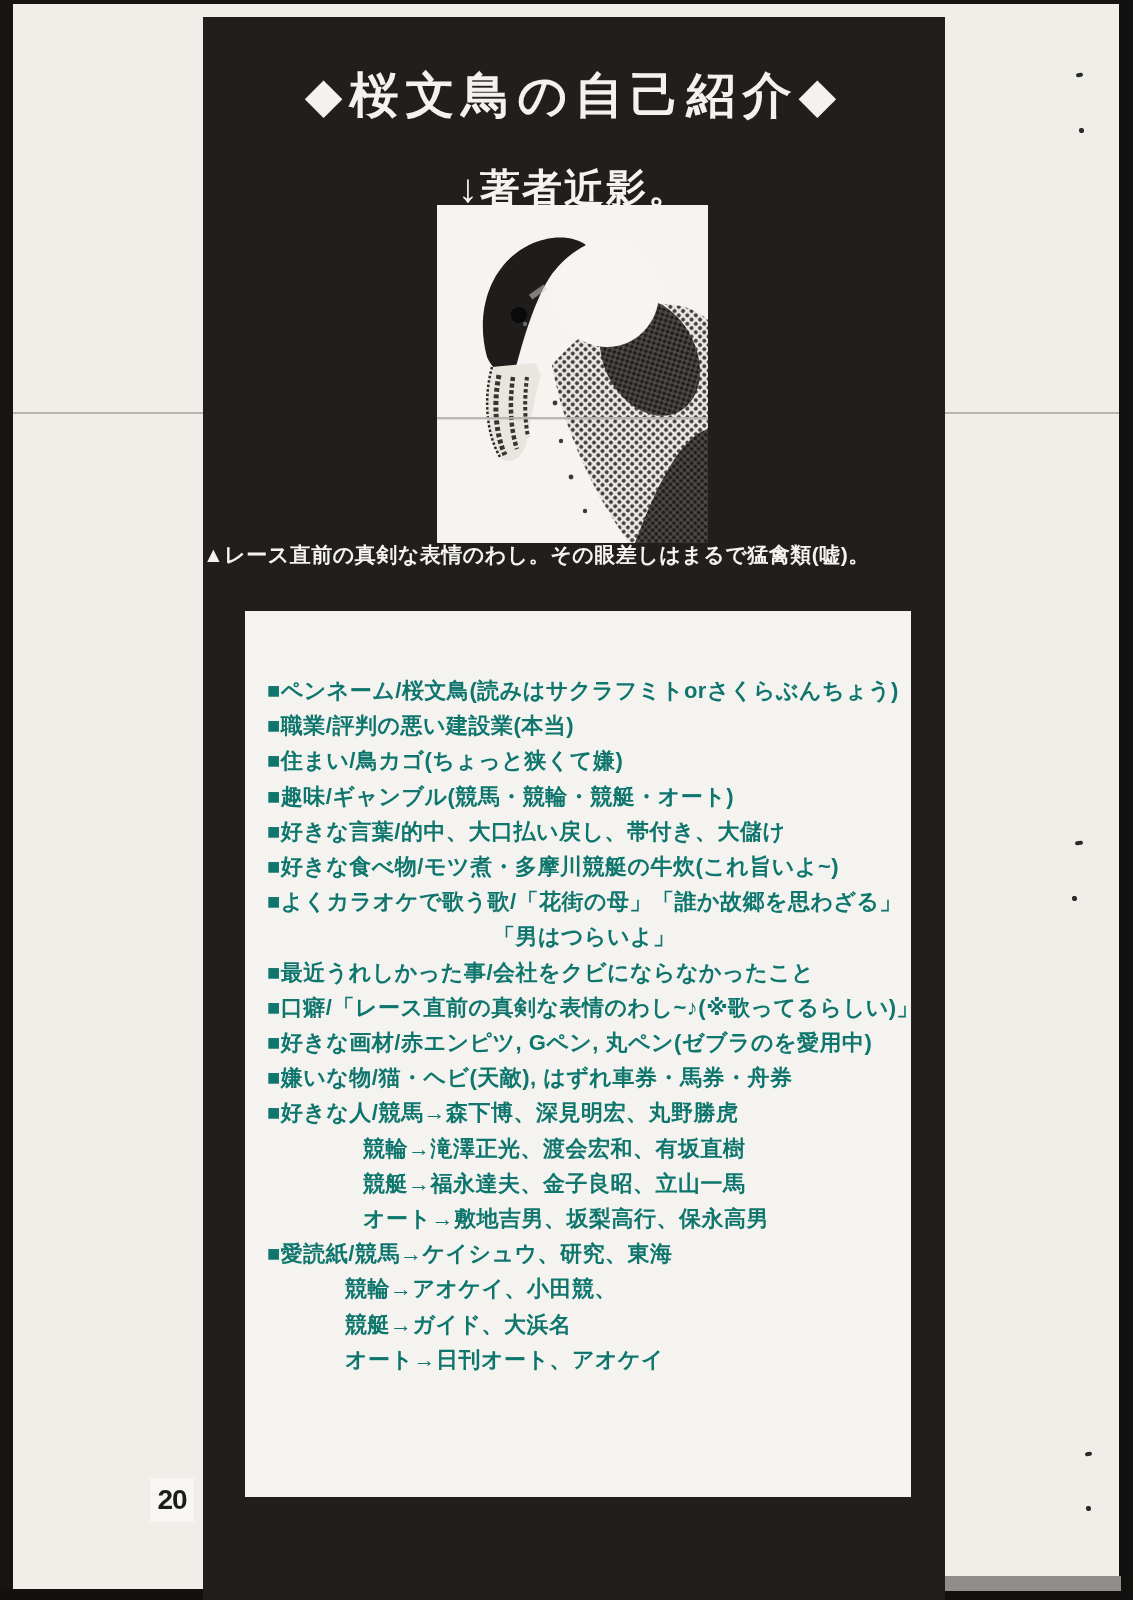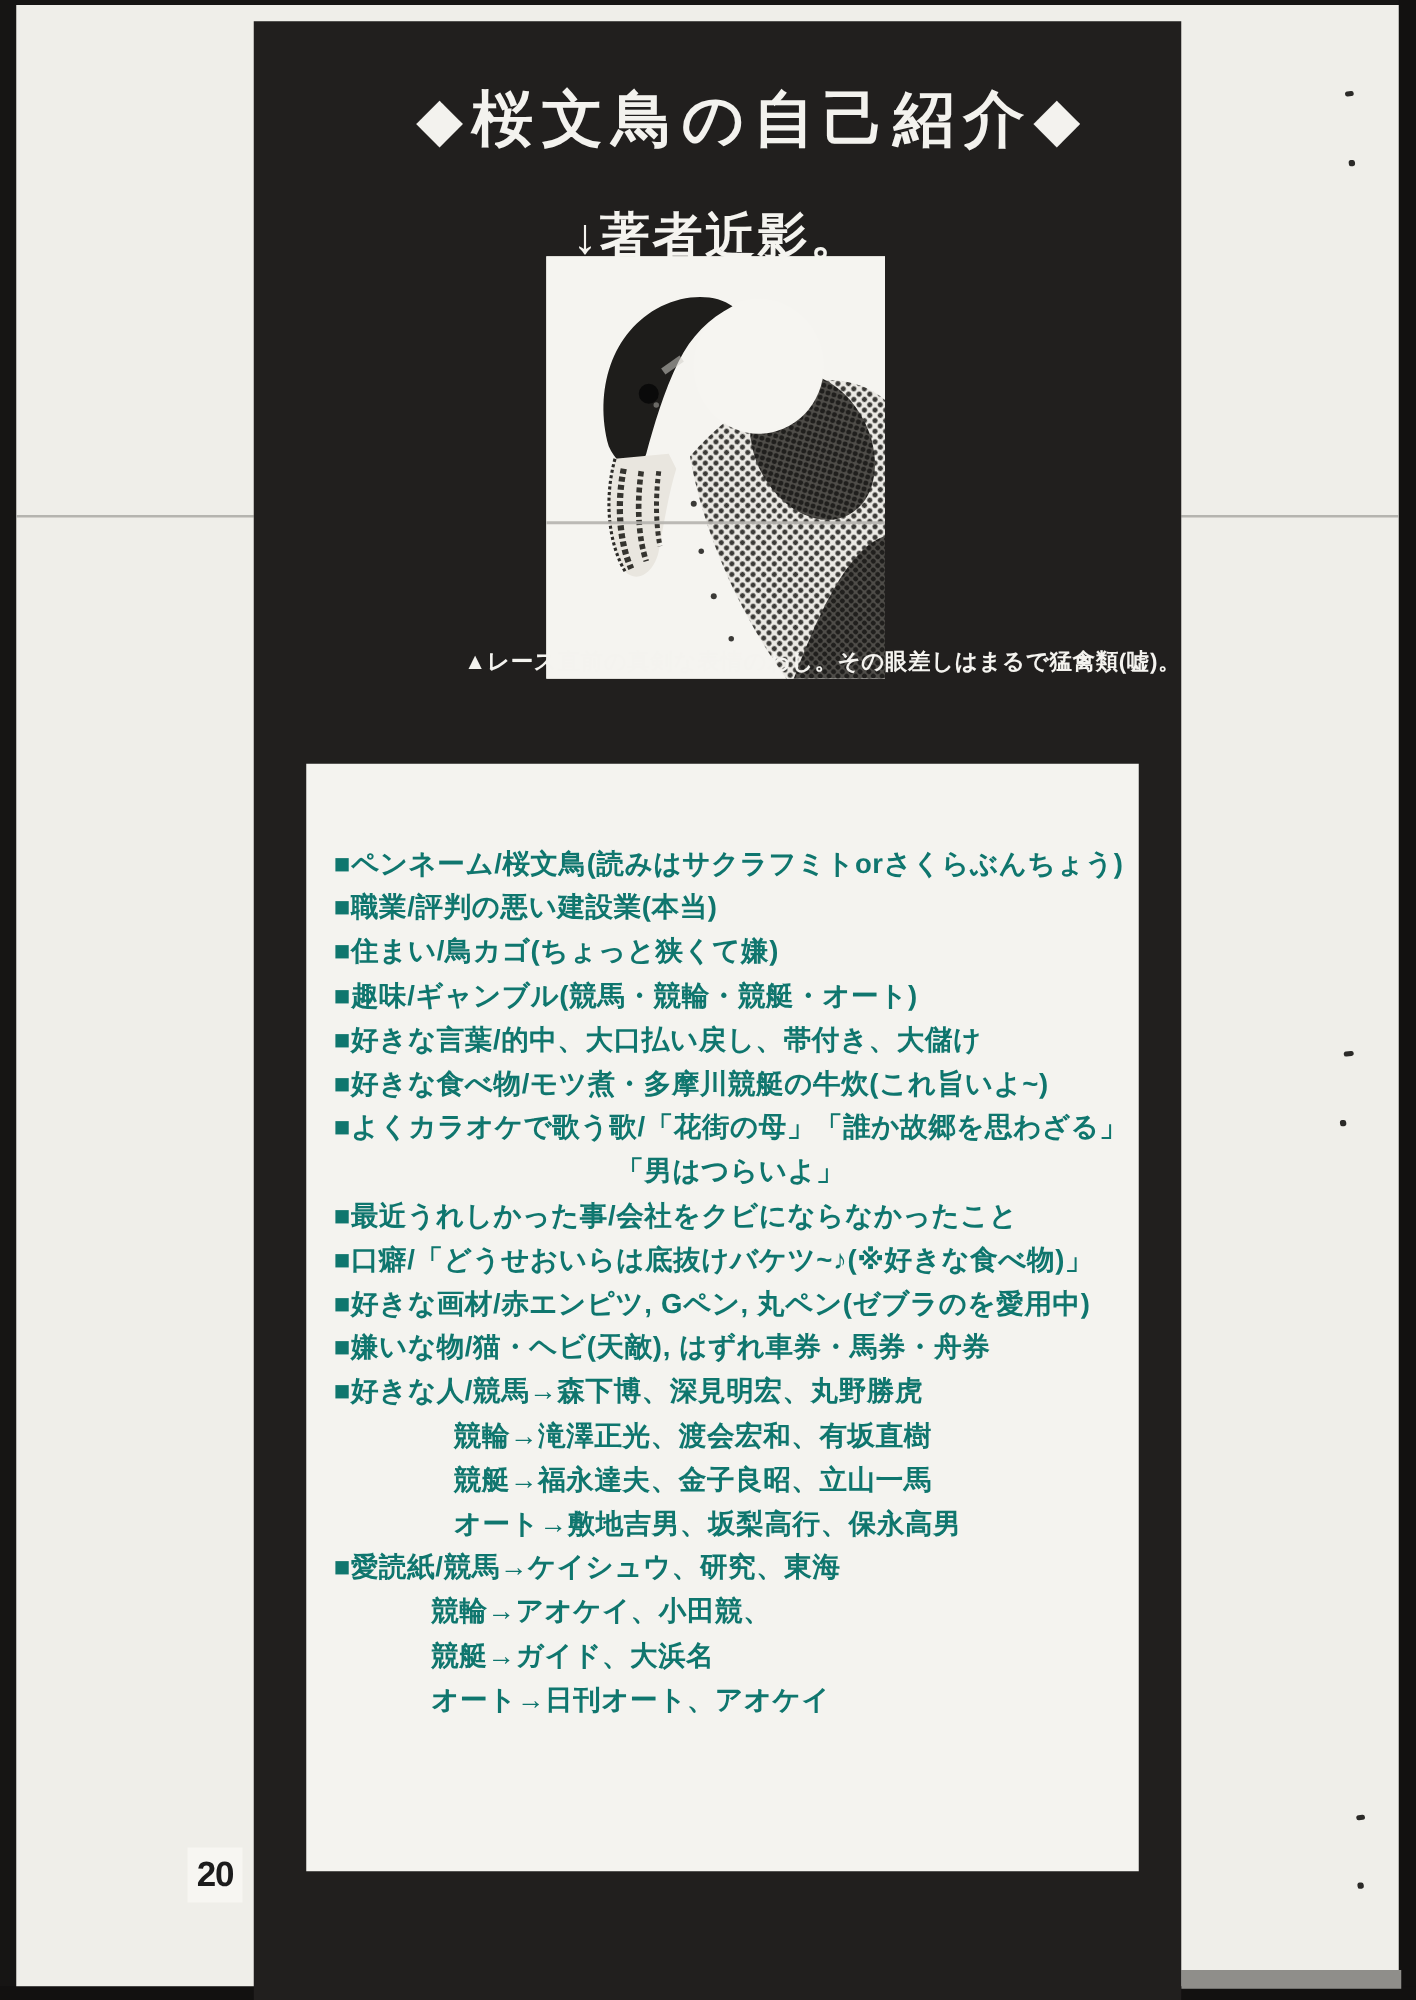--- a/index.html
+++ b/index.html
@@ -18,26 +18,26 @@
   .artifact-right{left:945px;top:412px;width:174px;}
   
   .speck{position:absolute;background:#2b2a28;border-radius:2px;transform:rotate(-8deg);}
   
   .page-number{position:absolute;left:150px;top:1478px;width:44px;height:44px;background:#f7f6f2;
                color:#1c1c1c;font-size:28px;font-weight:bold;display:flex;align-items:center;
                justify-content:center;letter-spacing:-1px;font-family:"Liberation Sans",sans-serif;}
   
   .page{position:absolute;left:203px;top:17px;width:742px;height:1583px;background:#211f1e;color:#f4f3ef;}
   .title{position:absolute;left:0;top:46px;width:100%;text-align:center;font-size:49px;font-weight:bold;
-         letter-spacing:7px;color:#f3f2ee;white-space:nowrap;padding-left:28px;}
+         letter-spacing:7px;color:#f3f2ee;white-space:nowrap;}
   .photo-label{position:absolute;left:0;top:144px;width:100%;text-align:center;font-size:40px;
                font-weight:bold;letter-spacing:2px;}
   .photo-frame{position:absolute;left:234px;top:188px;width:271px;height:338px;background:#f5f4f0;}
   .photo-frame svg{display:block;}
-  .photo-caption{position:absolute;left:0;top:500px;width:100%;text-align:right;font-size:18px;
+  .photo-caption{position:absolute;left:0;top:524px;width:100%;text-align:left;font-size:21px;
                  font-weight:bold;letter-spacing:0.5px;white-space:nowrap;}
   
   .profile-box{position:absolute;left:42px;top:594px;width:666px;height:886px;background:#f4f3ef;
                color:#0f766e;overflow:hidden;}
   .profile-lines{padding:62px 0 0 22px;font-size:22px;font-weight:bold;line-height:35.2px;
                  letter-spacing:0.5px;}
   .profile-line{white-space:nowrap;}
   .ind-1{padding-left:78px;}
   .ind-2{padding-left:96px;}
   .ind-3{padding-left:226px;}
@@ -122,21 +122,21 @@
       <div class="profile-lines">
           <div class="profile-line ind-0">■ペンネーム/桜文鳥(読みはサクラフミトorさくらぶんちょう)</div>
           <div class="profile-line ind-0">■職業/評判の悪い建設業(本当)</div>
           <div class="profile-line ind-0">■住まい/鳥カゴ(ちょっと狭くて嫌)</div>
           <div class="profile-line ind-0">■趣味/ギャンブル(競馬・競輪・競艇・オート)</div>
           <div class="profile-line ind-0">■好きな言葉/的中、大口払い戻し、帯付き、大儲け</div>
           <div class="profile-line ind-0">■好きな食べ物/モツ煮・多摩川競艇の牛炊(これ旨いよ~)</div>
           <div class="profile-line ind-0">■よくカラオケで歌う歌/「花街の母」「誰か故郷を思わざる」</div>
           <div class="profile-line ind-3">「男はつらいよ」</div>
           <div class="profile-line ind-0">■最近うれしかった事/会社をクビにならなかったこと</div>
-          <div class="profile-line ind-0">■口癖/「どうせおいらは底抜けバケツ~♪(※好きな食べ物)」</div>
+          <div class="profile-line ind-0">■口癖/「レース直前の真剣な表情のわし~♪(※歌ってるらしい)」</div>
           <div class="profile-line ind-0">■好きな画材/赤エンピツ, Gペン, 丸ペン(ゼブラのを愛用中)</div>
           <div class="profile-line ind-0">■嫌いな物/猫・ヘビ(天敵), はずれ車券・馬券・舟券</div>
           <div class="profile-line ind-0">■好きな人/競馬→森下博、深見明宏、丸野勝虎</div>
           <div class="profile-line ind-2">競輪→滝澤正光、渡会宏和、有坂直樹</div>
           <div class="profile-line ind-2">競艇→福永達夫、金子良昭、立山一馬</div>
           <div class="profile-line ind-2">オート→敷地吉男、坂梨高行、保永高男</div>
           <div class="profile-line ind-0">■愛読紙/競馬→ケイシュウ、研究、東海</div>
           <div class="profile-line ind-1">競輪→アオケイ、小田競、</div>
           <div class="profile-line ind-1">競艇→ガイド、大浜名</div>
           <div class="profile-line ind-1">オート→日刊オート、アオケイ</div>

